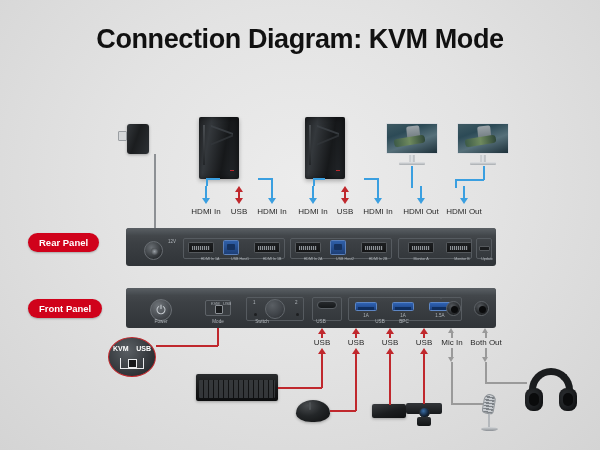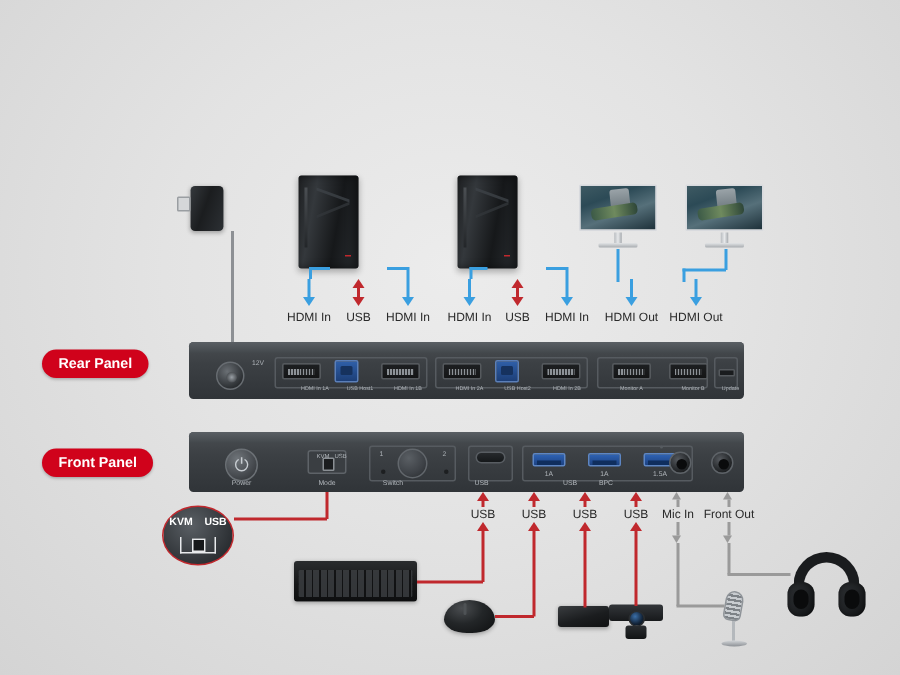--- a/index.html
+++ b/index.html
@@ -309,20 +309,21 @@
     border-radius:6px; background:#0a0b0c;
   }
 
   .cable { position:absolute; }
 </style>
 </head>
 <body>
 
 <div class="stage">
 
+  <div id="title">Connection Diagram: KVM Mode</div>
 
   <div class="badge" id="badge-front">Front Panel</div>
   <div class="badge" id="badge-rear">Rear Panel</div>
 
   <div class="adapter" style="left:127px; top:124px;">
     <div class="adapter-prong"></div>
   </div>
   <div class="cable" style="left:154px; top:154px; width:1.5px; height:78px; background:#8d9094;"></div>
 
   <div class="tower" style="left:199px; top:117px;">
@@ -534,21 +535,21 @@
         <div class="a-line" style="left: 3.25px; top: 0px; height: 9px;"></div>
         <div class="head head-d" style="left: 0px; bottom: 0px;"></div>
       </div>
     </div>
   <div id="front-conn-labels">
       <div class="conn-label" style="left: 322px; top: 338px;">USB</div>
       <div class="conn-label" style="left: 356px; top: 338px;">USB</div>
       <div class="conn-label" style="left: 390px; top: 338px;">USB</div>
       <div class="conn-label" style="left: 424px; top: 338px;">USB</div>
       <div class="conn-label" style="left: 452px; top: 338px;">Mic In</div>
-      <div class="conn-label" style="left: 486px; top: 338px;">Front Out</div>
+      <div class="conn-label" style="left: 486px; top: 338px;">Both Out</div>
     </div>
 
   <div id="kvm-callout">
     <div class="kvm-labels">
       <span>KVM</span>
       <span>USB</span>
     </div>
     <div class="kvm-sw">
       <div class="kvm-knob"></div>
     </div>

